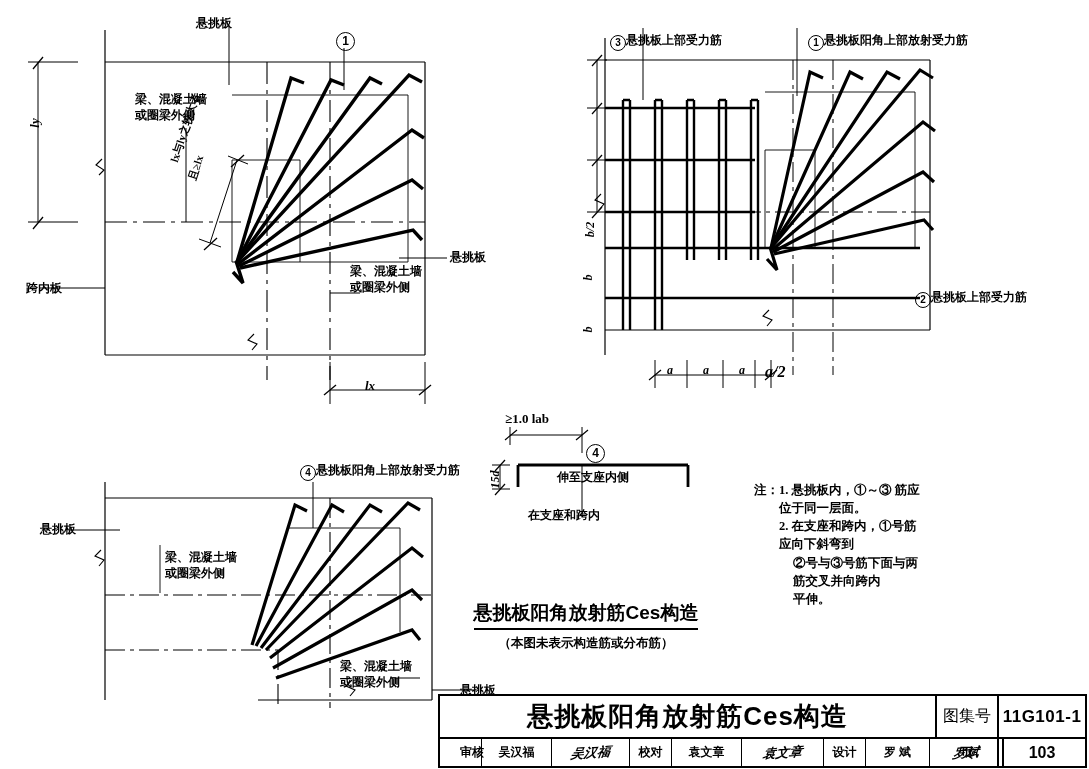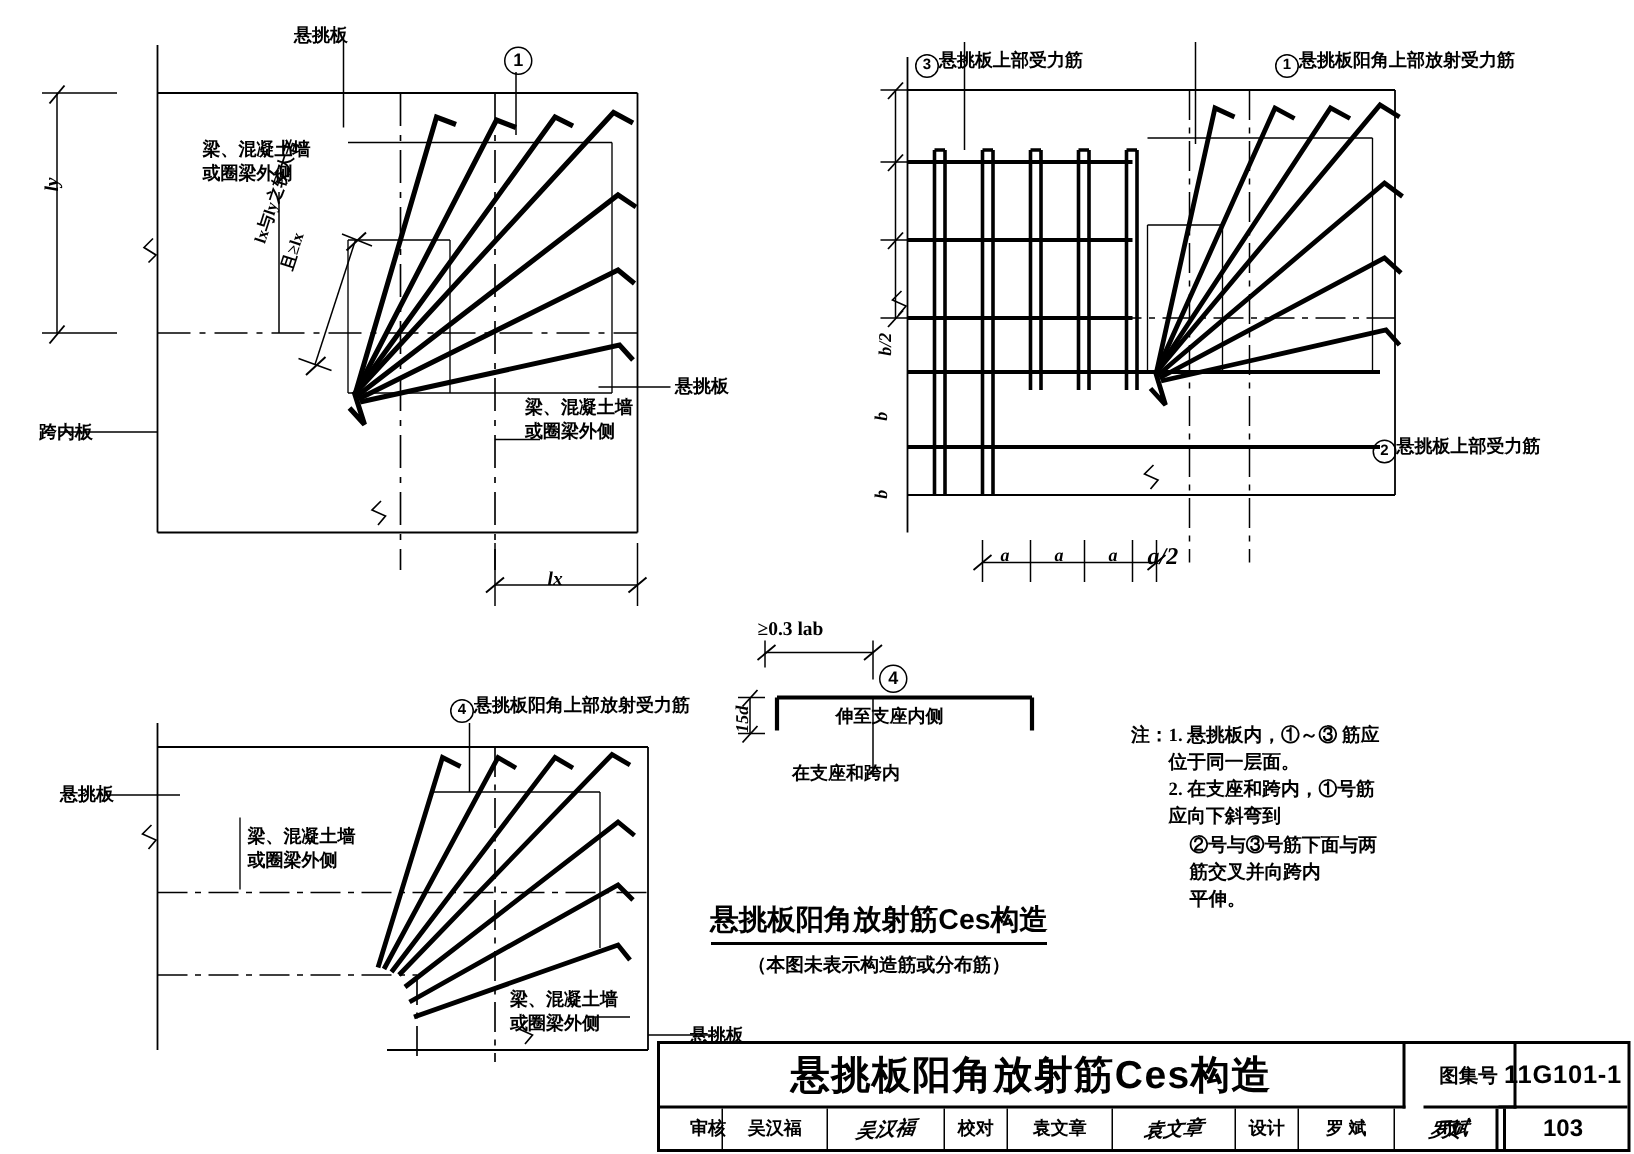--- a/index.html
+++ b/index.html
@@ -20,21 +20,21 @@
   
   .tblock{position:absolute;left:438px;top:694px;width:649px;height:74px;border:2px solid #000;
           box-sizing:border-box;}
   .tb-main{position:absolute;left:0;top:0;width:497px;height:43px;
            border-right:2px solid #000;border-bottom:2px solid #000;box-sizing:border-box;
            display:flex;align-items:center;justify-content:center;}
   .tb-main-txt{font-size:26px;font-weight:bold;letter-spacing:1px;
                font-family:"Liberation Sans","DejaVu Sans",sans-serif;}
   .tb-atlas-lab{position:absolute;left:497px;top:0;width:62px;height:43px;
            border-right:2px solid #000;border-bottom:2px solid #000;box-sizing:border-box;
-           display:flex;align-items:center;justify-content:center;font-size:13px;font-weight:bold;margin-left:12px;}
+           display:flex;align-items:center;justify-content:center;font-size:16px;font-weight:normal;}
   .tb-atlas-val{position:absolute;left:559px;top:0;width:86px;height:43px;
            border-bottom:2px solid #000;box-sizing:border-box;
            display:flex;align-items:center;justify-content:center;font-size:17px;font-weight:bold;
            font-family:"Liberation Sans",sans-serif;letter-spacing:0.5px;}
   .tb-page-lab{position:absolute;left:497px;top:43px;width:62px;height:27px;
            border-right:2px solid #000;box-sizing:border-box;
            display:flex;align-items:center;justify-content:center;font-size:13px;font-weight:bold;}
   .tb-page-val{position:absolute;left:559px;top:43px;width:86px;height:27px;box-sizing:border-box;
            display:flex;align-items:center;justify-content:center;font-size:16px;font-weight:bold;
            font-family:"Liberation Sans",sans-serif;}
@@ -221,21 +221,21 @@
     <g stroke="#000" fill="none" stroke-width="1">
       <line x1="68" y1="28" x2="68" y2="100"></line>
       <line x1="222" y1="28" x2="222" y2="96"></line>
       <line x1="305" y1="298" x2="330" y2="298"></line>
     </g>
   </svg>
 
   <div class="abs lbl" style="left:610px;top:33px;">
     <span class="circ">3</span><span>悬挑板上部受力筋</span>
   </div>
-  <div class="abs lbl" style="left:808px;top:33px;margin-left:42px;">
+  <div class="abs lbl" style="left:808px;top:33px;">
     <span class="circ">1</span><span>悬挑板阳角上部放射受力筋</span>
   </div>
   <div class="abs lbl" style="left:915px;top:290px;">
     <span class="circ">2</span><span>悬挑板上部受力筋</span>
   </div>
 
   <div class="abs italic" style="left:583px;top:222px;font-size:12px;font-weight:bold;transform:rotate(-90deg);transform-origin:center;">b/2</div>
   <div class="abs italic" style="left:585px;top:270px;font-size:12px;font-weight:bold;transform:rotate(-90deg);transform-origin:center;">b</div>
   <div class="abs italic" style="left:585px;top:322px;font-size:12px;font-weight:bold;transform:rotate(-90deg);transform-origin:center;">b</div>
 
@@ -258,21 +258,21 @@
       <path d="M15,35 L27,25" stroke-width="1.2"></path>
       <path d="M86,35 L98,25" stroke-width="1.2"></path>
 
       <line x1="10" y1="60" x2="10" y2="84"></line>
       <line x1="2" y1="60" x2="20" y2="60"></line>
       <line x1="2" y1="84" x2="20" y2="84"></line>
       <path d="M5,66 L15,55" stroke-width="1.2"></path>
       <path d="M5,90 L15,79" stroke-width="1.2"></path>
     </g>
   </svg>
-  <div class="abs lbl" style="left:505px;top:411px;font-size:13px;">≥0.3 lab</div>
+  <div class="abs lbl" style="left:505px;top:411px;font-size:13px;">≥1.0 lab</div>
   <div class="abs italic" style="left:486px;top:472px;font-size:12px;font-weight:bold;transform:rotate(-90deg);transform-origin:center;">15d</div>
   <div class="abs" style="left:586px;top:443px;">
     <span class="circ-b">4</span>
   </div>
   <div class="abs lbl" style="left:557px;top:470px;">伸至支座内侧</div>
   <div class="abs lbl" style="left:528px;top:508px;">在支座和跨内</div>
 
   <svg class="abs" style="left:60px;top:450px;" width="460" height="290">
     <g stroke="#000" fill="none">
       <line x1="45" y1="32" x2="45" y2="250" stroke-width="1.2"></line>

